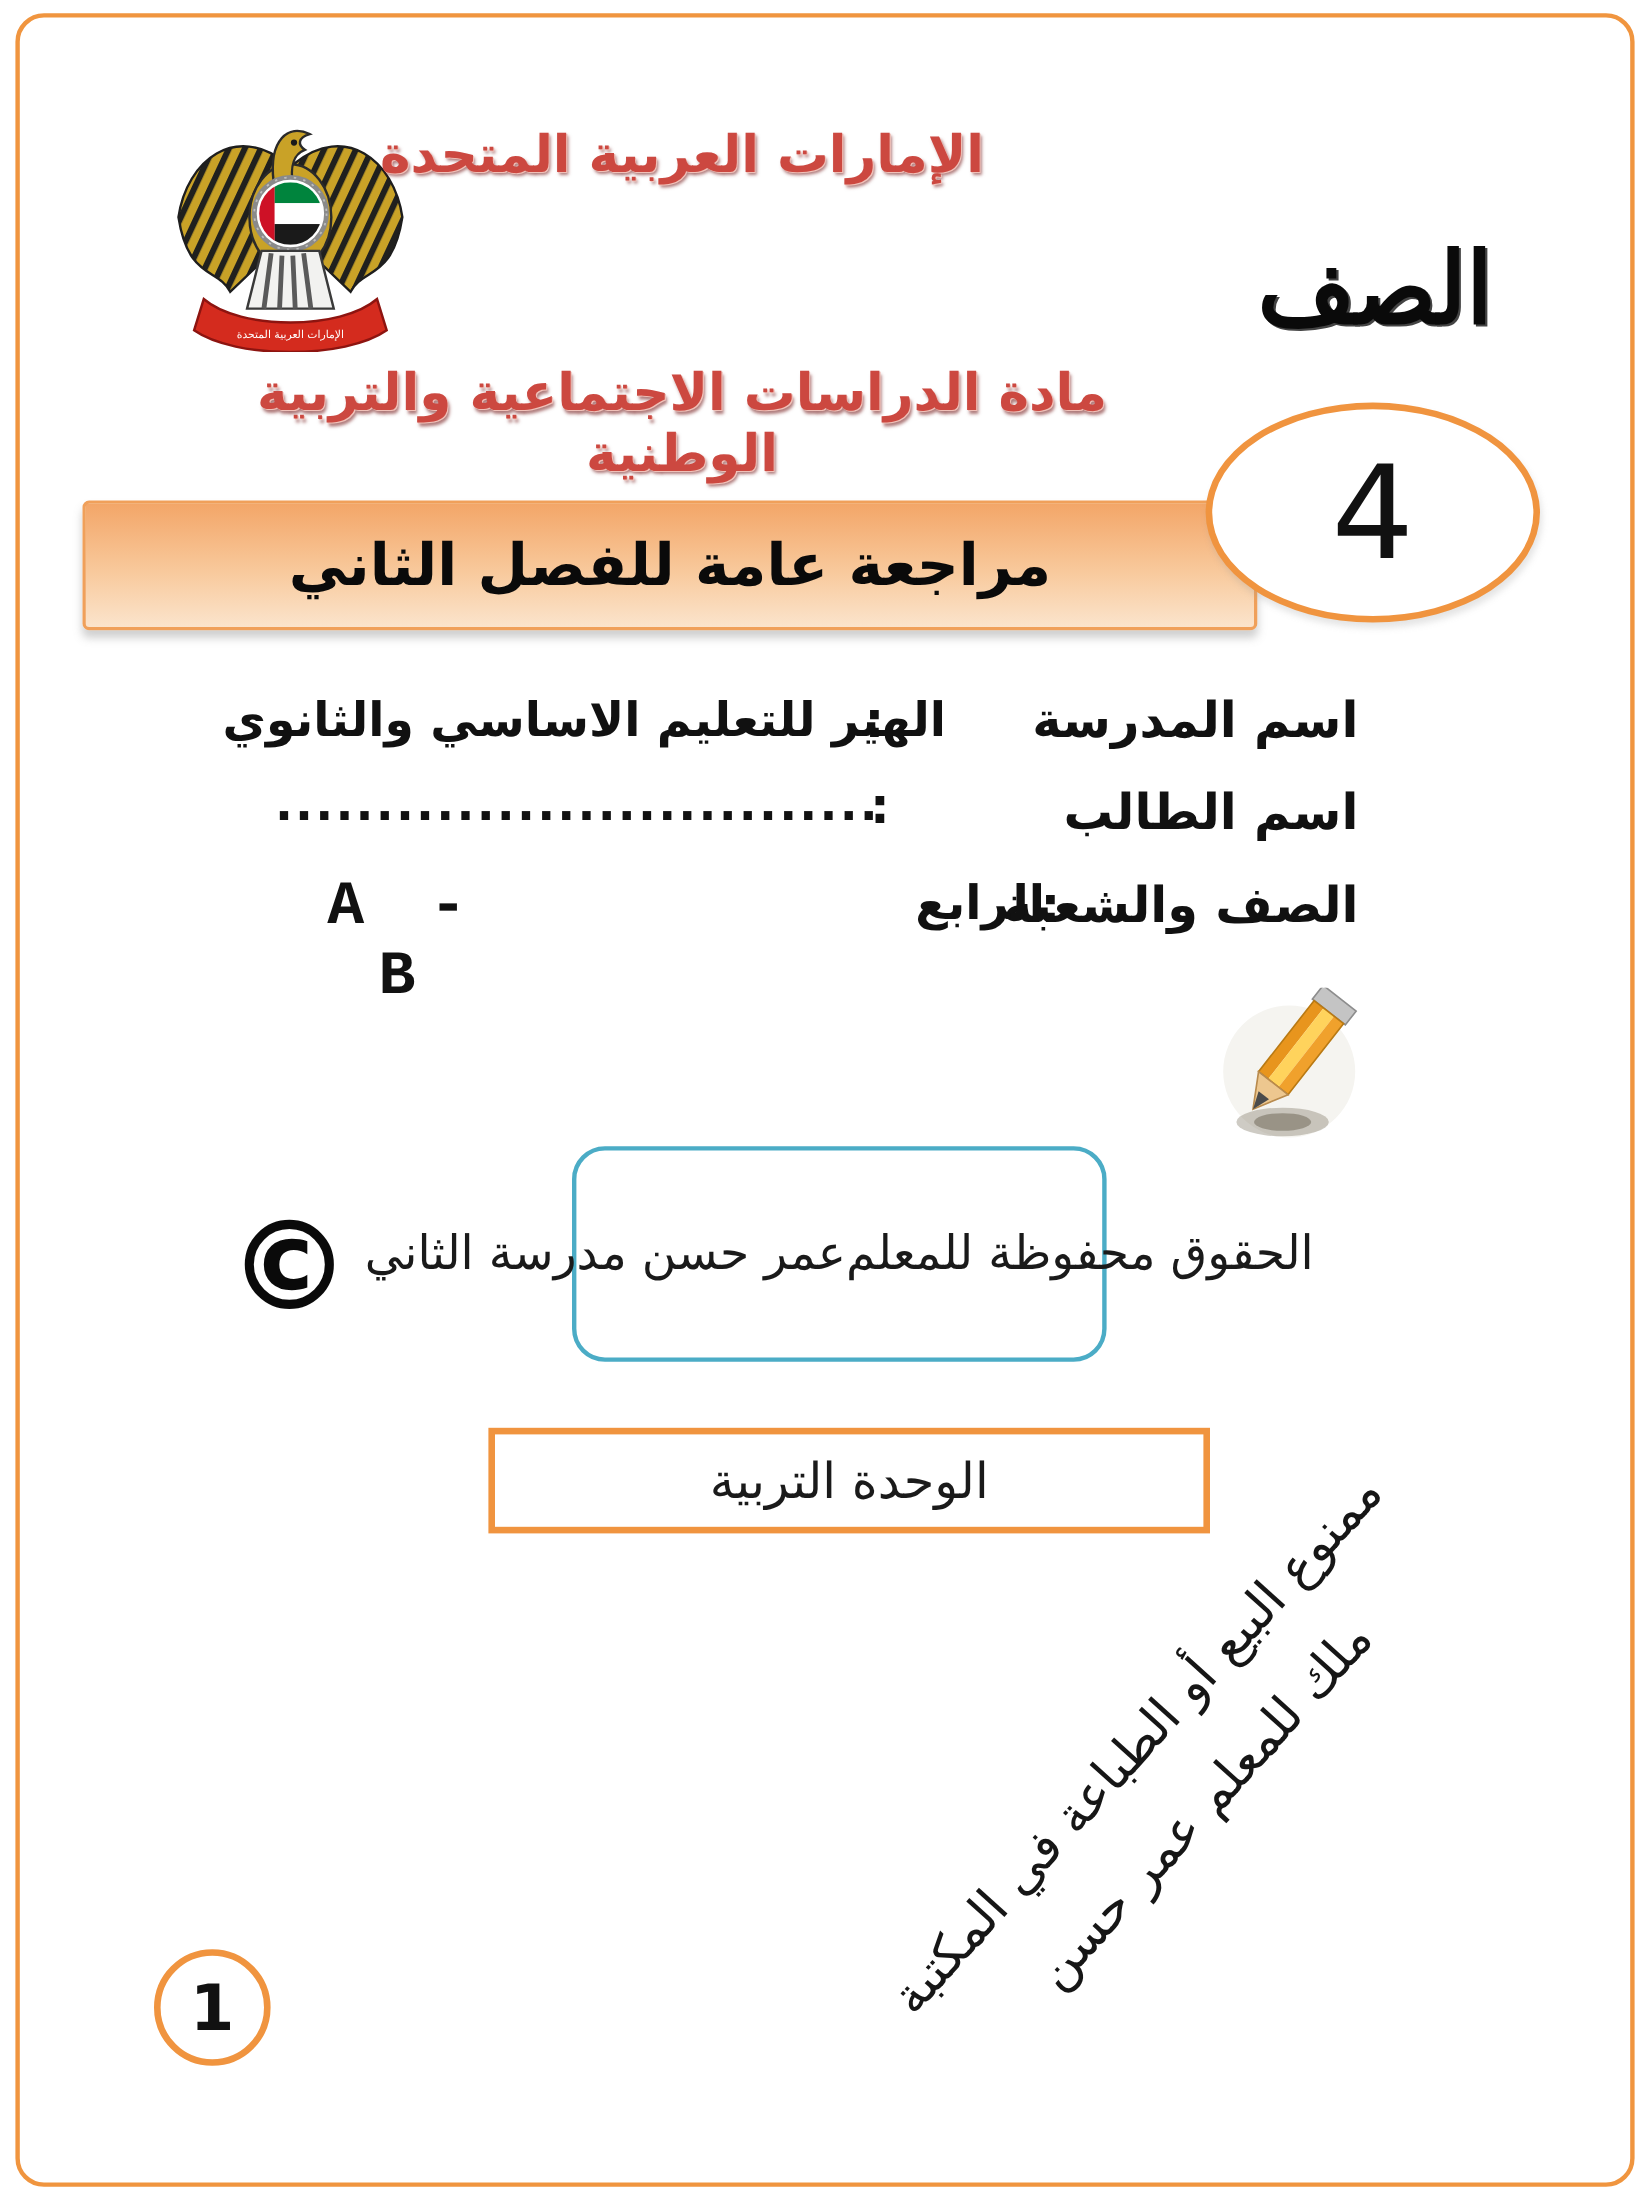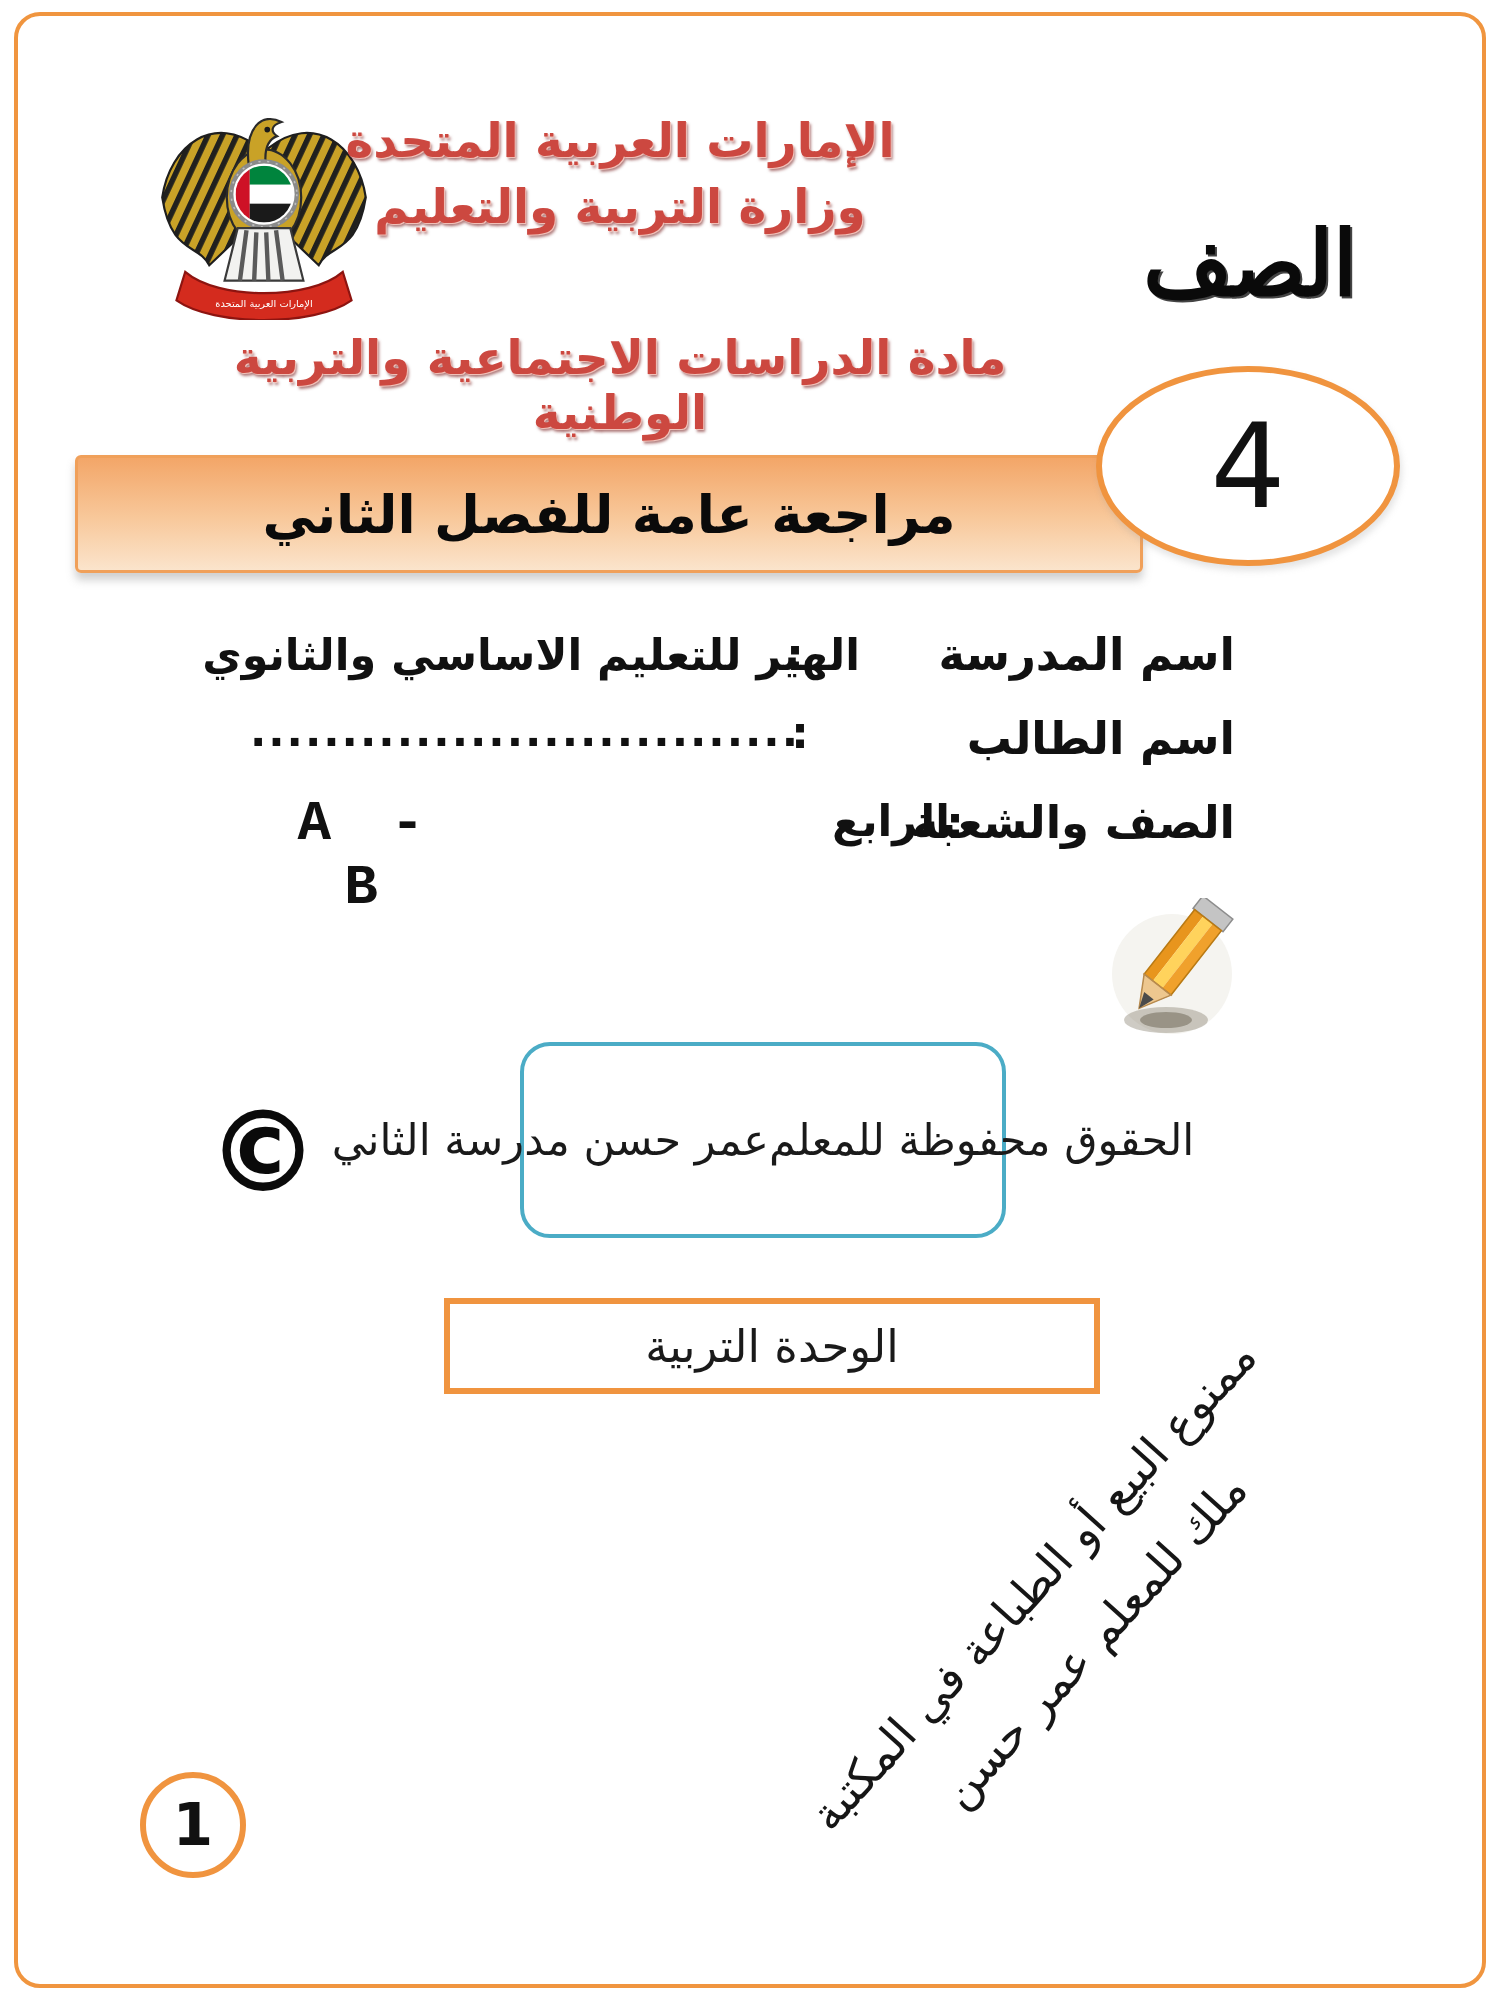--- a/index.html
+++ b/index.html
@@ -144,21 +144,20 @@
     <path d="M76,128 L64,176 L136,176 L124,128 Z" fill="#f2f2f0" stroke="#3a3a3a" stroke-width="2"></path>
     <path d="M84,130 L78,176 M93,132 L91,176 M102,132 L104,176 M111,130 L117,176" stroke="#5a5a5a" stroke-width="4" fill="none"></path>
 
     <path d="M28,168 C58,194 142,194 172,168 L180,194 C146,218 54,218 20,194 Z" fill="#D42B1E" stroke="#8d1410" stroke-width="2"></path>
     <text x="100" y="200" text-anchor="middle" font-size="9" fill="#ffffff">الإمارات العربية المتحدة</text>
   </svg>
 </div>
 
 <div class="abs hdr-block">
   <div class="red3d hdr-line1">الإمارات العربية المتحدة</div>
-  <div class="red3d hdr-line2">وزارة التربية والتعليم</div>
 </div>
 
 <div class="abs class-word">الصف</div>
 
 <div class="abs subject-line red3d">مادة الدراسات الاجتماعية والتربية الوطنية</div>
 
 <div class="abs banner">
   <div class="banner-title">مراجعة عامة للفصل الثاني</div>
 </div>
 

